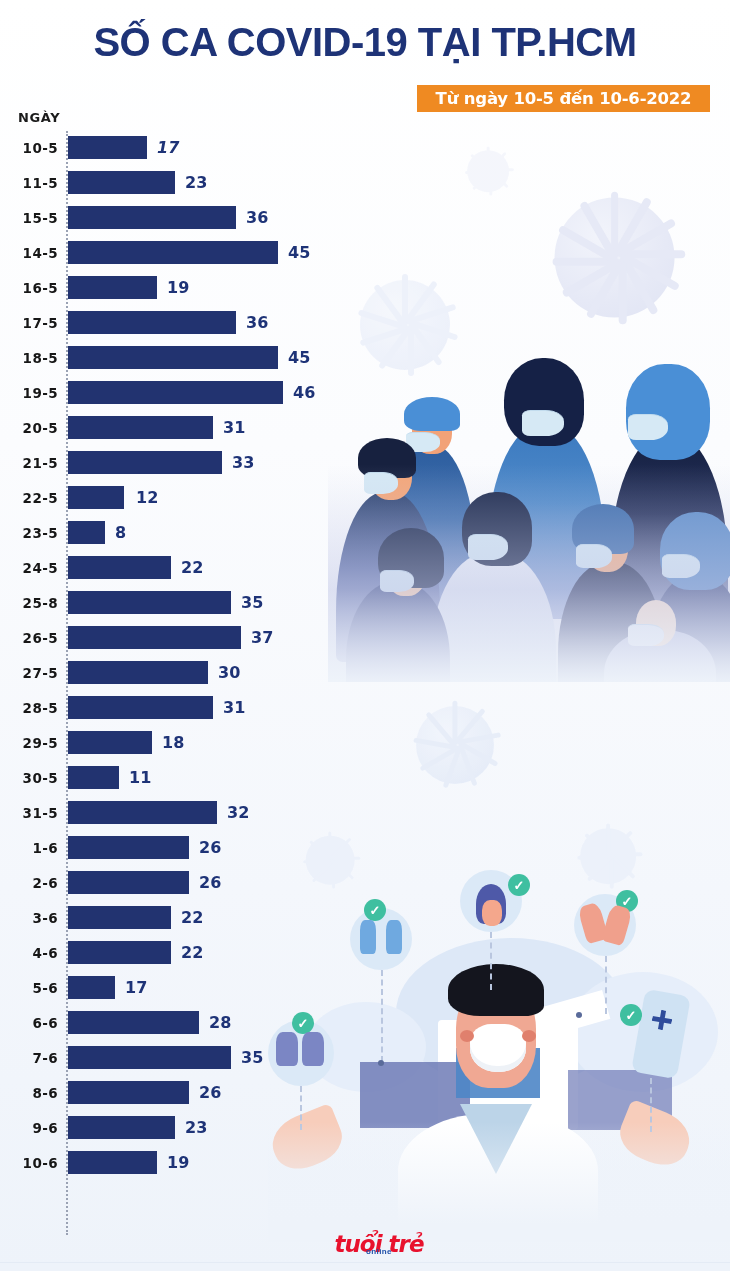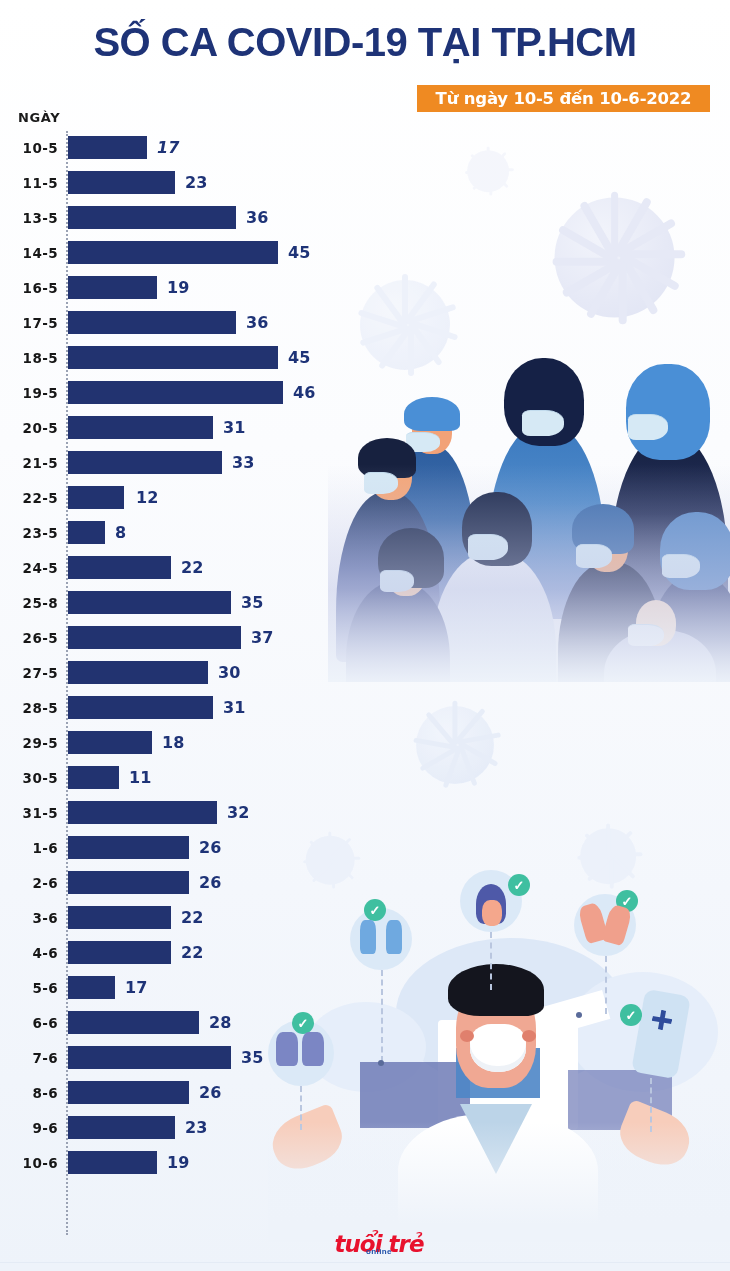--- a/index.html
+++ b/index.html
@@ -355,21 +355,21 @@
         <div class="daylabel">10-5</div>
         <div class="bar" style="width: 79px; background: rgb(34, 51, 112);"></div>
         <div class="val" style="left: 157px; color: rgb(30, 51, 119); font-style: italic;">17</div>
       </div>
       <div class="row">
         <div class="daylabel">11-5</div>
         <div class="bar" style="width: 107px; background: rgb(34, 51, 112);"></div>
         <div class="val" style="left: 185px; color: rgb(30, 51, 119);">23</div>
       </div>
       <div class="row">
-        <div class="daylabel">13-5</div>
+        <div class="daylabel">15-5</div>
         <div class="bar" style="width: 168px; background: rgb(34, 51, 112);"></div>
         <div class="val" style="left: 246px; color: rgb(30, 51, 119);">36</div>
       </div>
       <div class="row">
         <div class="daylabel">14-5</div>
         <div class="bar" style="width: 210px; background: rgb(34, 51, 112);"></div>
         <div class="val" style="left: 288px; color: rgb(30, 51, 119);">45</div>
       </div>
       <div class="row">
         <div class="daylabel">16-5</div>

